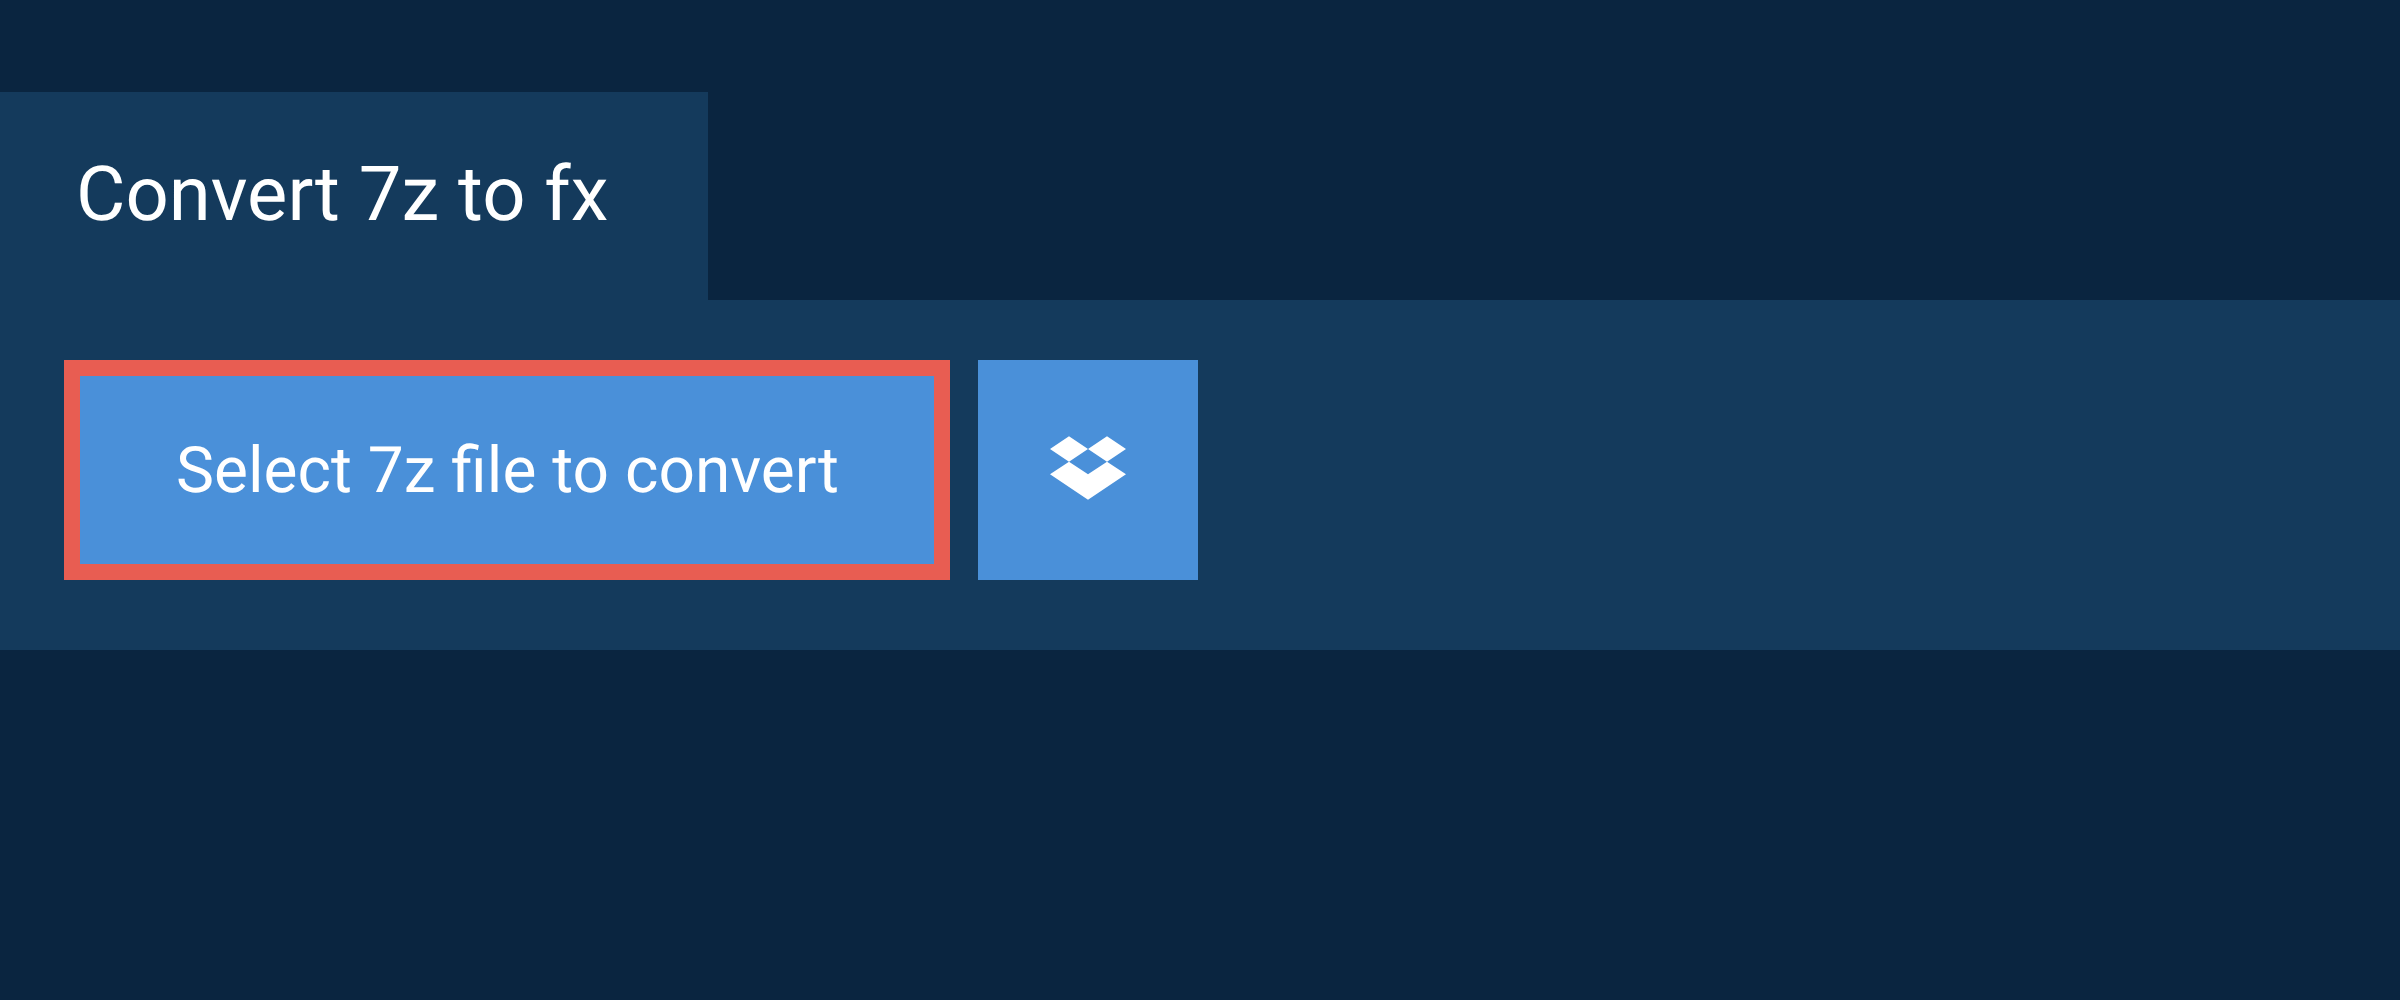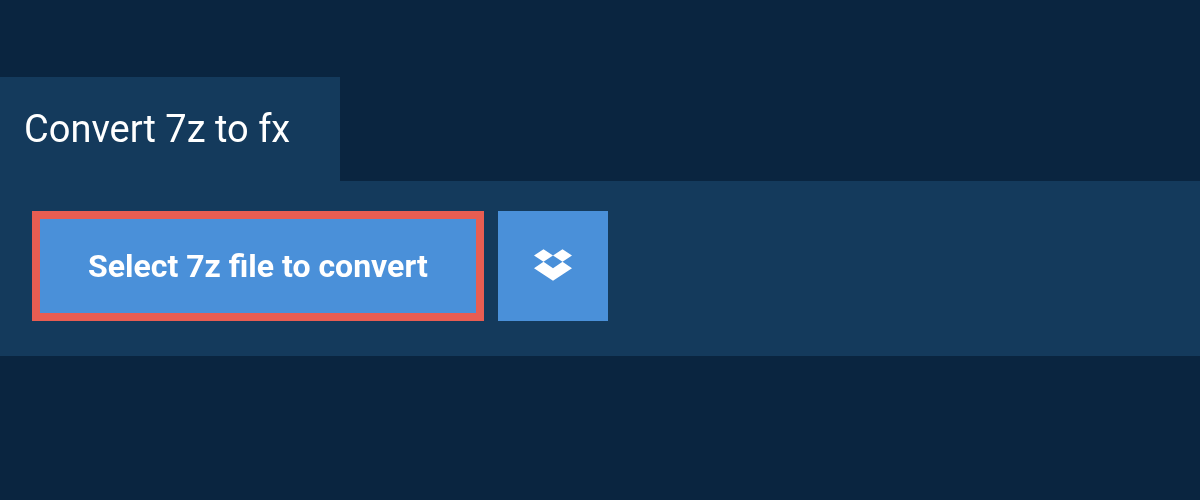--- a/index.html
+++ b/index.html
@@ -10,22 +10,22 @@
     body {
       width: 1200px;
       height: 500px;
       background: #0a2540;
       font-family: -apple-system, BlinkMacSystemFont, "Segoe UI", Roboto, Helvetica, Arial, sans-serif;
       overflow: hidden;
     }
     .tab-header {
       background: #143a5c;
       display: inline-block;
-      padding: 30px 50px 30px 24px;
-      margin-top: 77px;
+      padding: 30px 50px 30px 38px;
+      margin-top: 46px;
     }
     .tab-title {
       color: #ffffff;
       font-size: 38px;
       font-weight: 400;
     }
     .panel {
       background: #143a5c;
       padding: 30px 30px 35px 32px;
       width: 100%;
@@ -33,21 +33,21 @@
     .button-row {
       display: flex;
       gap: 14px;
       align-items: stretch;
     }
     .select-button {
       background: #4a90d9;
       border: 8px solid #e85d52;
       color: #ffffff;
       font-size: 32px;
-      font-weight: 700;
+      font-weight: 400;
       padding: 28px 48px;
       cursor: pointer;
       display: inline-flex;
       align-items: center;
       justify-content: center;
       font-family: inherit;
     }
     .dropbox-button {
       background: #4a90d9;
       border: none;

